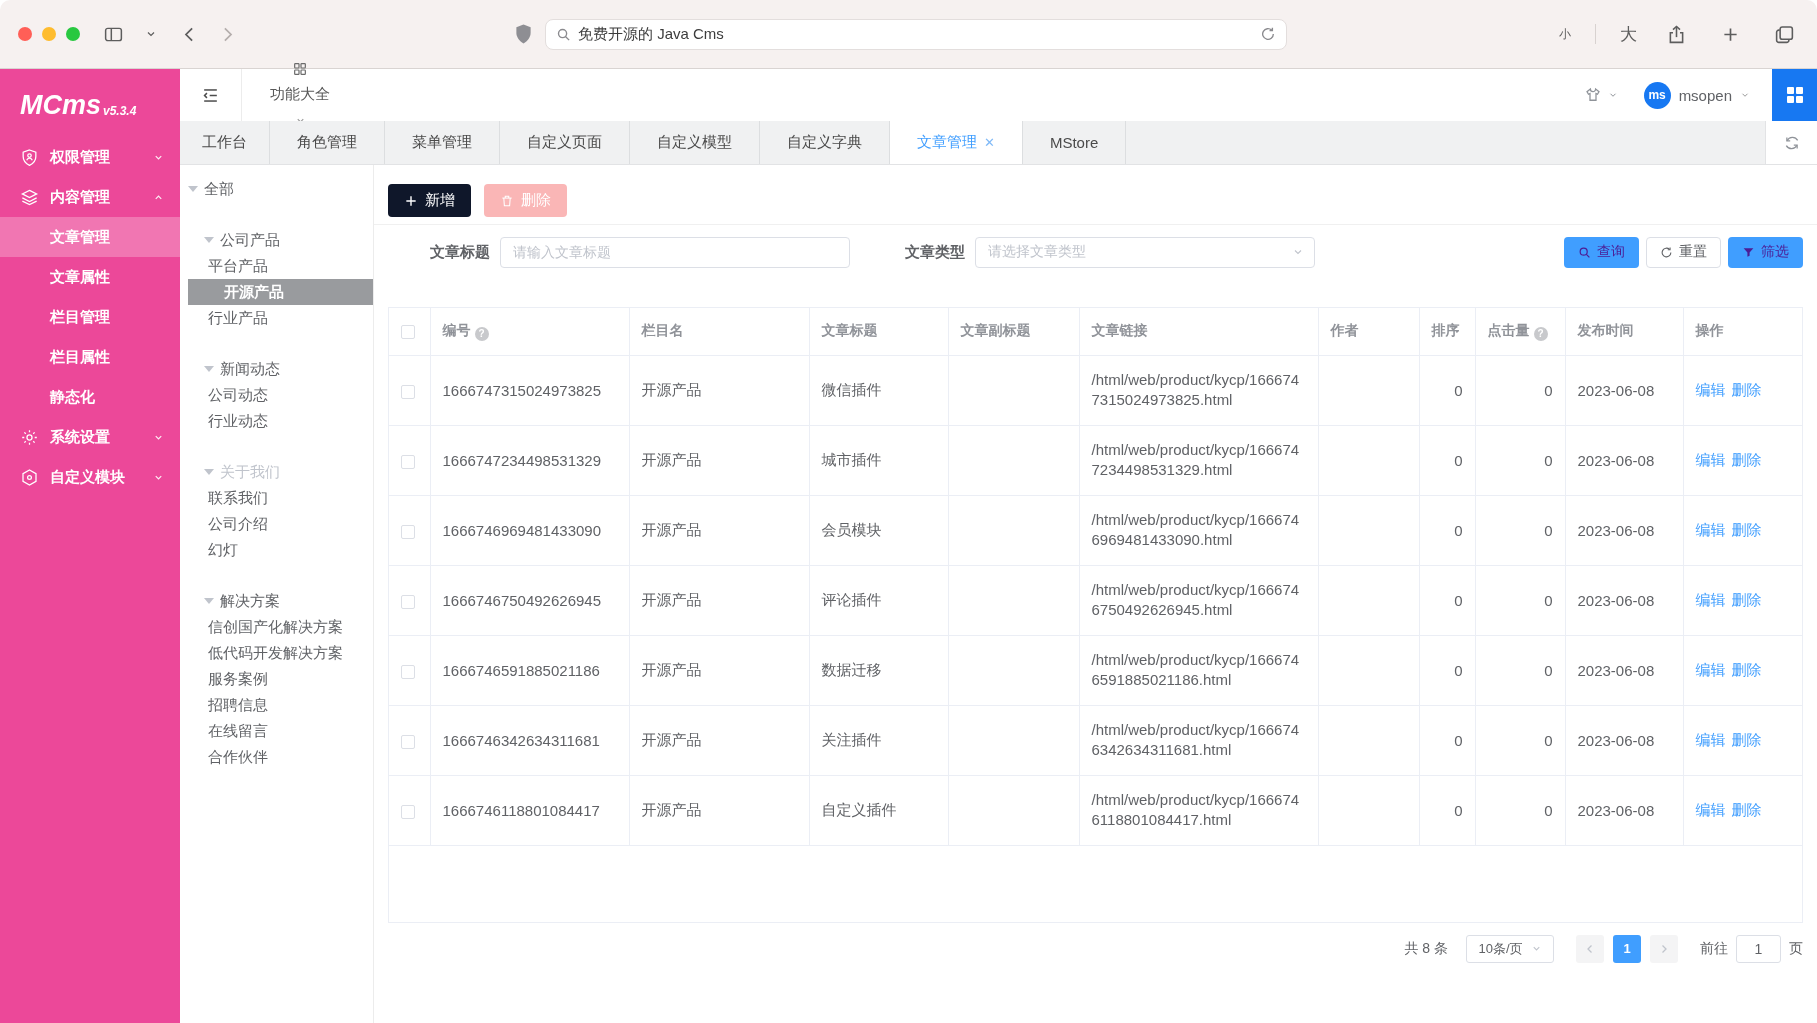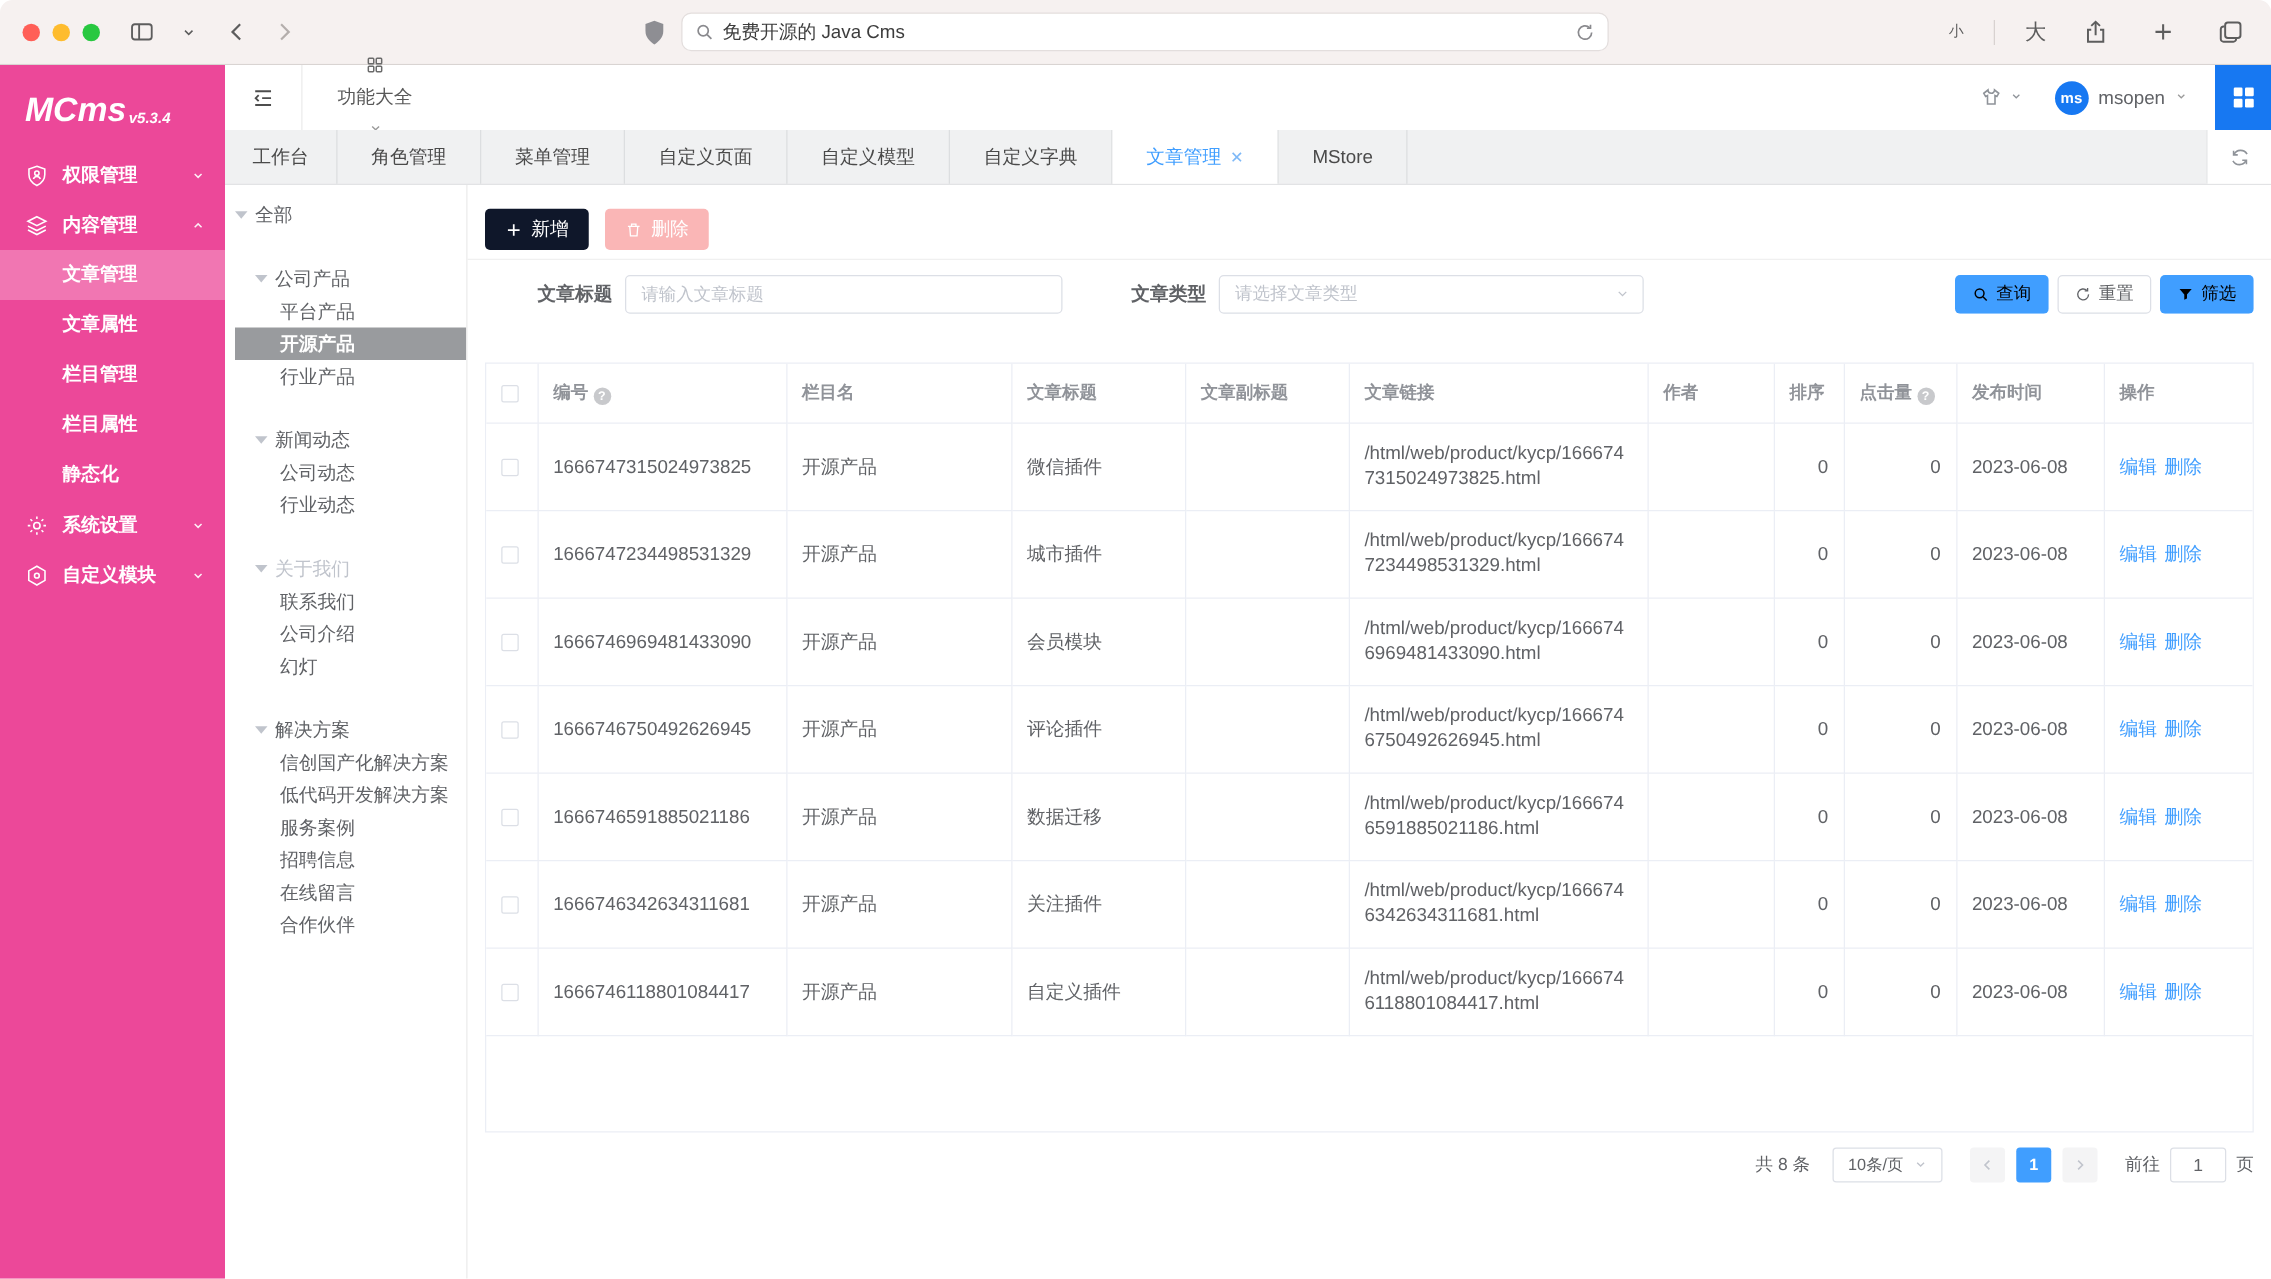--- a/index.html
+++ b/index.html
@@ -1,20 +1,20 @@
 <!DOCTYPE html>
 <html><head>
 <meta charset="utf-8">
 <style>
   * { margin:0; padding:0; box-sizing:border-box; }
   html,body { width:1817px; height:1023px; overflow:hidden; }
   body { font-family:"Liberation Sans","DejaVu Sans",sans-serif; background:#fff; color:#606266; }
 
   
-  .chrome { height:52px; background:#f6f1f0; border-bottom:1px solid #d9d4d2; display:flex; align-items:center; padding:16px 18px; border-radius:10px 10px 0 0; }
+  .chrome { height:69px; background:#f6f1f0; border-bottom:1px solid #d9d4d2; display:flex; align-items:center; padding:16px 18px; border-radius:10px 10px 0 0; }
   .traffic { display:flex; gap:10px; margin-right:18px; }
   .light { width:14px; height:14px; border-radius:50%; }
   .light.red{ background:#ff5f57; } .light.yellow{ background:#febc2e; } .light.green{ background:#28c840; }
   .chrome .cicon { color:#5d5d5d; display:inline-flex; align-items:center; justify-content:center; width:30px; height:30px; }
   .chrome .cicon svg { width:21px; height:21px; }
   .chrome .cicon.dim { color:#b4aeac; }
   .chev-sm svg { width:12px !important; height:12px !important; }
   .chrome-left { display:flex; align-items:center; gap:8px; }
   .chrome-center { flex:1; display:flex; align-items:center; justify-content:center; gap:12px; }
   .urlbar { width:742px; height:31px; background:#fff; border:1px solid #e3dedd; border-radius:8px; display:flex; align-items:center; padding:0 10px; color:#3c3c3c; font-size:15px; gap:7px; }
@@ -67,21 +67,21 @@
   .tab.active { background:#fff; color:#409eff; }
   .tab .tab-close { font-size:13px; color:#7fb9f7; line-height:1; }
   .tab-refresh { margin-left:auto; width:52px; background:#fff; border-left:1px solid #e2e3e5; display:flex; align-items:center; justify-content:center; color:#8f9399; cursor:pointer; }
   .tab-refresh svg { width:16px; height:16px; }
 
   
   .content-row { flex:1; display:flex; min-height:0; }
   .tree { width:194px; flex:0 0 194px; border-right:1px solid #ececec; padding-top:11px; font-size:15px; color:#606266; overflow:hidden; }
   .tree-item { height:26px; display:flex; align-items:center; cursor:pointer; white-space:nowrap; }
   .tree-item .caret { width:0; height:0; border-left:5px solid transparent; border-right:5px solid transparent; border-top:6px solid #c0c4cc; margin-right:6px; flex:0 0 auto; }
-  .tree-item.lv0 { padding-left:8px; } .tree-item.lv1 { padding-left:24px;margin-top:25px; } .tree-item.lv2 { padding-left:44px; }
+  .tree-item.lv0 { padding-left:8px; } .tree-item.lv1 { padding-left:24px;margin-top:25px; } .tree-item.lv2 { padding-left:28px; }
   .tree-item.muted { color:#c0c4cc; }
   .tree-item.selected { background:#999b9e; color:#fff; font-weight:bold; margin-left:8px; }
   .tree-item.selected.lv2 { padding-left:36px; }
 
   .main { flex:1; padding:0 14px; min-width:0; display:flex; flex-direction:column; }
   .btn-row { margin-top:19px; display:flex; gap:13px; }
   .btn { height:33px; border:none; border-radius:4px; color:#fff; font-size:15px; display:inline-flex; align-items:center; gap:7px; padding:0 16px; cursor:pointer; font-family:inherit; }
   .btn svg { width:14px; height:14px; }
   .btn-add { background:#0f172a; }
   .btn-del { background:#fab6b6; cursor:not-allowed; }
@@ -91,21 +91,21 @@
   .f-label { font-size:15px; font-weight:600; color:#606266; white-space:nowrap; }
   .f-label.first { margin-left:42px; }
   .f-label.second { margin-left:55px; }
   .f-input { width:350px; height:31px; margin-left:10px; border:1px solid #dcdfe6; border-radius:4px; padding:0 12px; font-size:14px; color:#606266; font-family:inherit; outline:none; }
   .f-input::placeholder { color:#c0c4cc; }
   .f-select { width:340px; height:31px; margin-left:10px; border:1px solid #dcdfe6; border-radius:4px; padding:0 10px 0 12px; font-size:14px; color:#c0c4cc; display:flex; align-items:center; cursor:pointer; }
   .f-select .chev { margin-left:auto; display:inline-flex; color:#c0c4cc; } .f-select .chev svg { width:12px; height:12px; }
   .filter-actions { margin-left:auto; display:flex; gap:7px; }
   .fbtn { height:31px; border-radius:4px; font-size:14px; display:inline-flex; align-items:center; gap:6px; padding:0 13px; cursor:pointer; border:1px solid transparent; font-family:inherit; }
   .fbtn svg { width:13px; height:13px; }
-  .fbtn.primary { background:#409eff; color:#000000; }
+  .fbtn.primary { background:#409eff; color:#4c1d95; }
   .fbtn.plain { background:#fff; color:#606266; border-color:#dcdfe6; }
 
   .table-outer { margin-top:34px; border:1px solid #ebeef5; padding-bottom:76px; }
   table { width:100%; border-collapse:collapse; table-layout:fixed; font-size:15px; color:#606266; }
   th { height:47px; font-weight:600; color:#909399; font-size:14px; text-align:left; padding:0 12px; border-right:1px solid #ebeef5; border-bottom:1px solid #ebeef5; white-space:nowrap; }
   td { height:70px; padding:0 12px; border-right:1px solid #ebeef5; border-bottom:1px solid #ebeef5; background:#fff; }
   th:last-child, td:last-child { border-right:none; }
   .al-right { text-align:right; } .al-center { text-align:left; }
   .link-cell { word-break:break-all; line-height:20px; }
   .cbx { width:14px; height:14px; border:1px solid #dcdfe6; border-radius:2px; background:#fff; display:inline-block; vertical-align:middle; cursor:pointer; }

